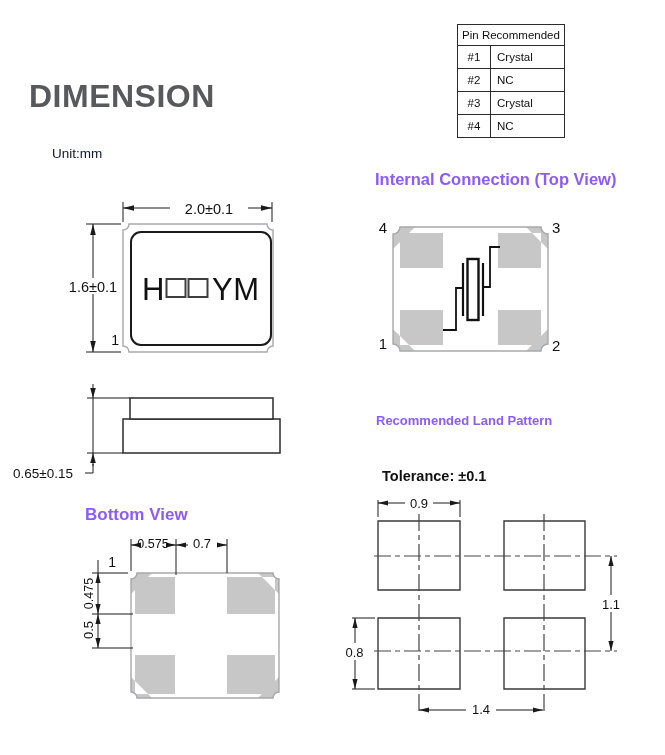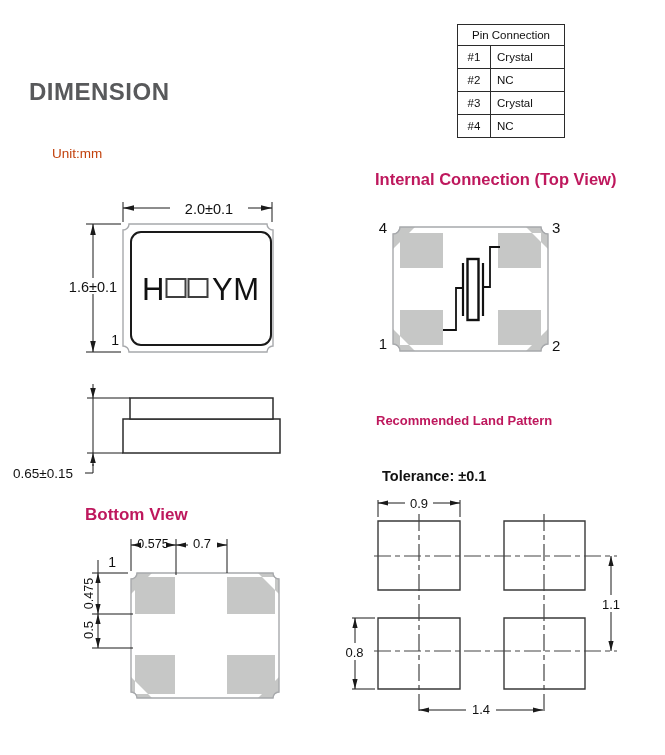--- a/index.html
+++ b/index.html
@@ -1,21 +1,21 @@
 <!DOCTYPE html>
 <html><head>
 <meta charset="utf-8">
 <style>
   html,body{margin:0;padding:0;background:#fff;}
   .canvas{position:relative;width:665px;height:755px;background:#ffffff;overflow:hidden;
           font-family:"Liberation Sans",sans-serif;color:#111;}
   .abs{position:absolute;}
-  .main-title{left:29px;top:78px;font-size:24px;font-weight:bold;color:#58595b;letter-spacing:.5px;}
-  .unit{left:52px;top:146px;font-size:13.5px;color:#c2410c;}
-  .section-title{font-weight:bold;color:#be185d;}
+  .main-title{left:29px;top:78px;font-size:32px;font-weight:bold;color:#58595b;letter-spacing:.5px;}
+  .unit{left:52px;top:146px;font-size:13.5px;color:#0f172a;}
+  .section-title{font-weight:bold;color:#8b5cf6;}
   .internal-title{left:375px;top:170px;font-size:16.5px;}
   .bottom-title{left:85px;top:505px;font-size:17px;}
   .land-title{left:376px;top:413px;font-size:13px;}
   .tolerance{left:382px;top:433px;font-size:14.5px;font-weight:bold;margin-top:35px;}
   table.pin-table{position:absolute;left:457px;top:24px;border-collapse:collapse;
                   font-size:11.5px;color:#0f0f0f;background:#fff;}
   table.pin-table td{border:1px solid #2b2b2b;height:20px;}
   table.pin-table td.hdr{text-align:center;width:101px;padding:0 2px;}
   table.pin-table td.pin{width:30px;text-align:center;}
   table.pin-table td.conn{width:66px;padding-left:6px;text-align:left;}
@@ -30,21 +30,21 @@
   <div class="abs main-title">DIMENSION</div>
   <div class="abs unit">Unit:mm</div>
   <div class="abs section-title internal-title">Internal Connection (Top View)</div>
   <div class="abs section-title bottom-title">Bottom View</div>
   <div class="abs section-title land-title">Recommended Land Pattern</div>
   <div class="abs tolerance">Tolerance: ±0.1</div>
 
   <table class="pin-table">
     <tbody>
         <tr>
-      <td class="hdr" colspan="2">Pin Connection</td>
+      <td class="hdr" colspan="2">Pin Recommended</td>
     </tr>
     <tr>
       <td class="pin">#1</td>
       <td class="conn">Crystal</td>
     </tr>
     <tr>
       <td class="pin">#2</td>
       <td class="conn">NC</td>
     </tr>
     <tr>

